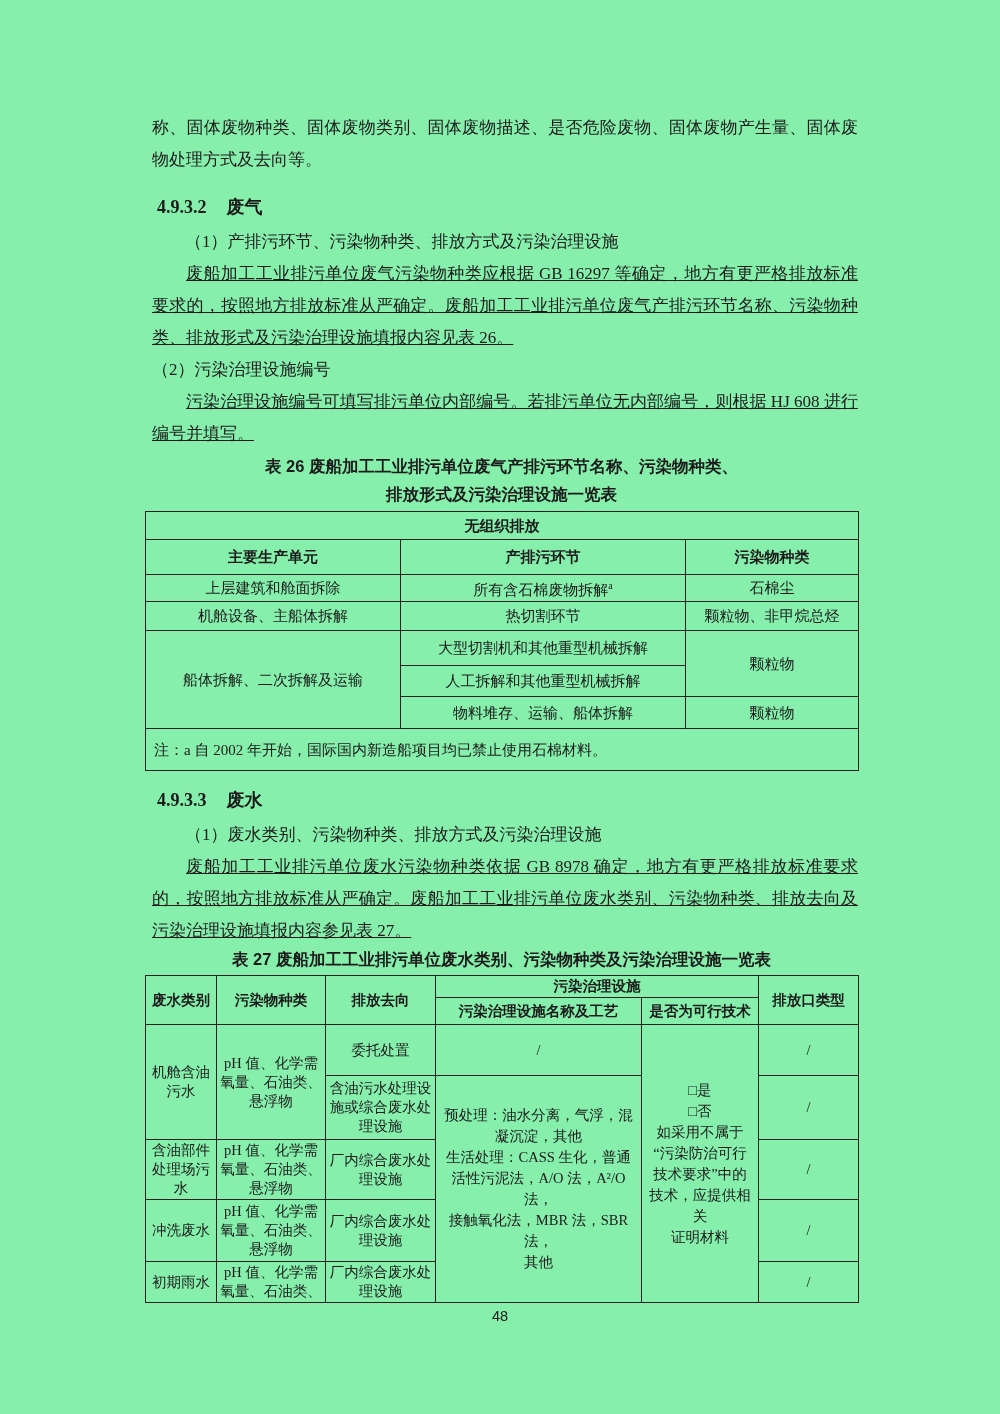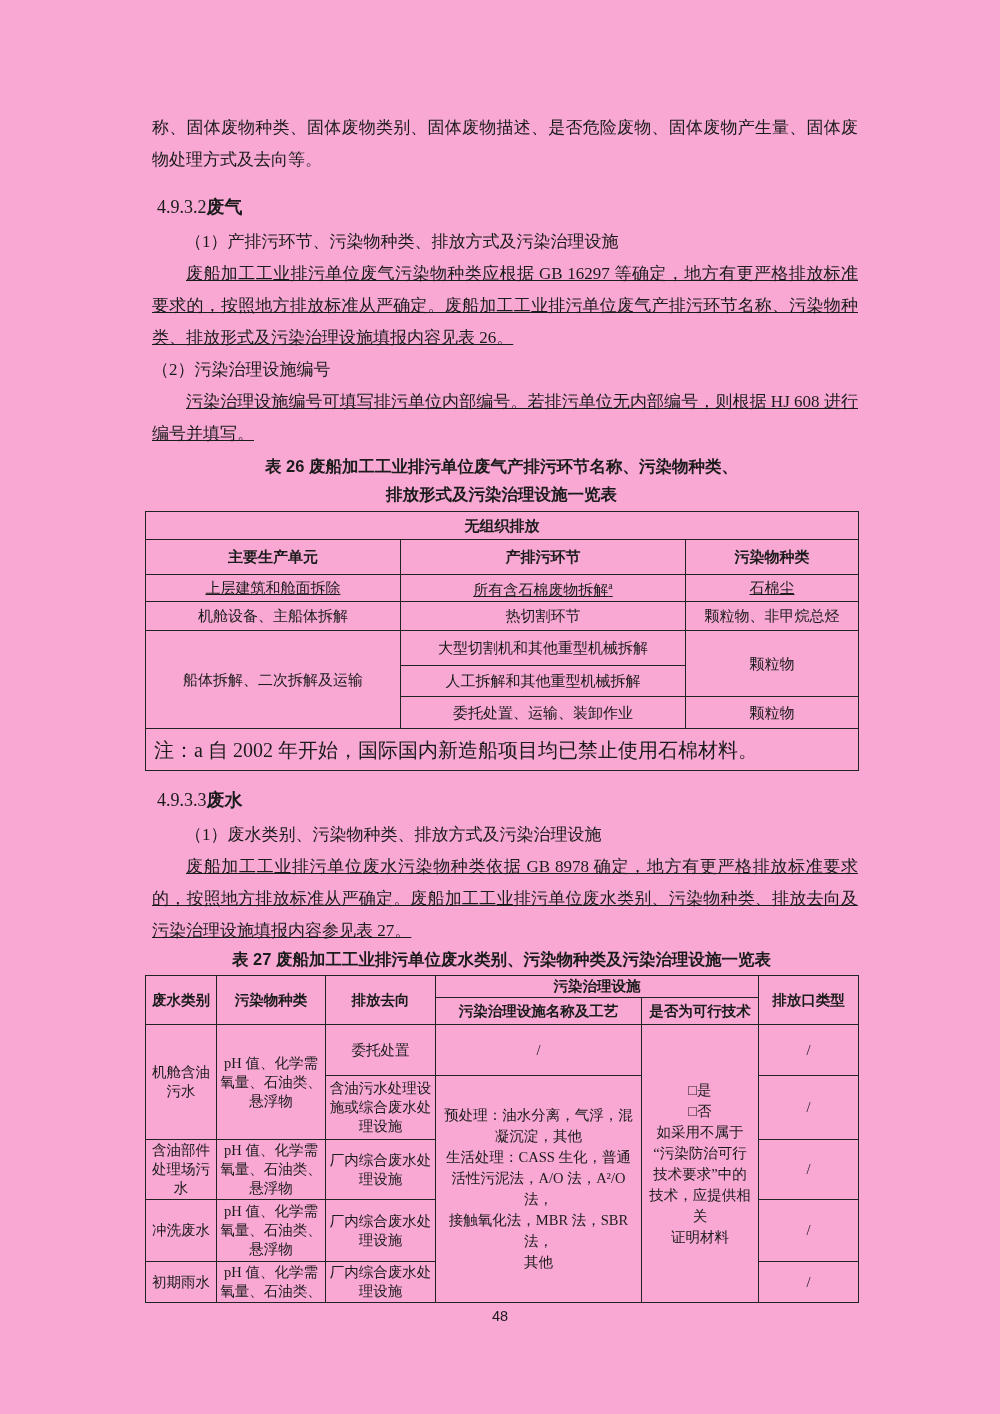--- a/index.html
+++ b/index.html
@@ -1,34 +1,34 @@
 <!DOCTYPE html>
 <html lang="zh"><head>
 <meta charset="utf-8">
 <style>
   html,body { margin:0; padding:0; background:#ffffff; }
   .page {
-    position:relative; width:1000px; height:1414px; background:#f9a8d4;
+    position:relative; width:1000px; height:1414px; background:#86efac;
     color:#1b1b1b; font-family:"Liberation Serif","DejaVu Serif",serif;
     overflow:hidden;
   }
   .content { position:absolute; left:145px; top:112px; width:713px; }
 
   .para {
     margin:0 0 0 7px; font-size:17px; line-height:32px;
     text-align:justify; text-justify:inter-ideograph;
   }
   .para.indent { text-indent:34px;text-decoration:underline; }
 
   .heading {
     margin:18px 0 0 12px; font-size:18px; line-height:26px;
     font-weight:bold;
   }
-  .heading .h-num { font-family:"Liberation Serif","DejaVu Serif",serif; font-weight:normal;text-align:right; }
-  .heading .h-title { font-family:"Liberation Sans","DejaVu Sans",sans-serif; margin-left:0; }
+  .heading .h-num { font-family:"Liberation Serif","DejaVu Serif",serif; font-weight:bold;text-align:right; }
+  .heading .h-title { font-family:"Liberation Sans","DejaVu Sans",sans-serif; margin-left:20px; }
 
   .item { margin-top:6px;margin-left:40px; }
 
   .tcaption {
     margin:2px 0 0 0; text-align:center; font-weight:bold;
     font-family:Liberation Sans, sans-serif;
     font-size:16.5px; line-height:28px;
   }
   .tcaption27 { margin-top:0; line-height:24px; }
 
@@ -37,27 +37,27 @@
     border:1px solid #222222; padding:1px 2px; text-align:center;
     vertical-align:middle; overflow:hidden;
     font-size:15px; line-height:20px; font-weight:normal;
   }
   th {
     font-family:"Liberation Sans","DejaVu Sans",sans-serif; font-weight:bold;
   }
   .t26 { margin-top:3px; }
   .t26 .r-group { height:28px; }
   .t26 .r-head  { height:35px; }
-  .t26 .r1 { height:27px;text-decoration:underline; }
+  .t26 .r1 { height:27px; }
   .t26 .r2 { height:29px; }
   .t26 .r3 { height:35px; }
   .t26 .r4 { height:31px; }
   .t26 .r5 { height:32px; }
   .t26 .r-note { height:42px; }
-  .t26 .note-cell { text-align:left; padding-left:8px; font-size:20px; }
+  .t26 .note-cell { text-align:left; padding-left:8px; font-size:15px; }
   .t26 sup { font-size:10px; }
 
   .t27 { margin-top:4px; }
   .t27 td, .t27 th { font-size:14.5px; line-height:19px; }
   .t27 .rh1 { height:22px; }
   .t27 .rh2 { height:27px; }
   .t27 .ra { height:51px; }
   .t27 .rb { height:64px; }
   .t27 .rc { height:58px; }
   .t27 .rd { height:62px; }
@@ -118,21 +118,21 @@
       </tr>
       <tr class="r3">
         <td rowspan="3">船体拆解、二次拆解及运输</td>
         <td>大型切割机和其他重型机械拆解</td>
         <td rowspan="2">颗粒物</td>
       </tr>
       <tr class="r4">
         <td>人工拆解和其他重型机械拆解</td>
       </tr>
       <tr class="r5">
-        <td>委托处置、运输、装卸作业</td>
+        <td>物料堆存、运输、船体拆解</td>
         <td>颗粒物</td>
       </tr>
       <tr class="r-note">
         <td colspan="3" class="note-cell">注：a 自 2002 年开始，国际国内新造船项目均已禁止使用石棉材料。</td>
       </tr>
     </tbody>
       </table>
 
     <div class="heading" style="margin-top:16px;">
       <span class="h-num">4.9.3.3</span><span class="h-title">废水</span>

